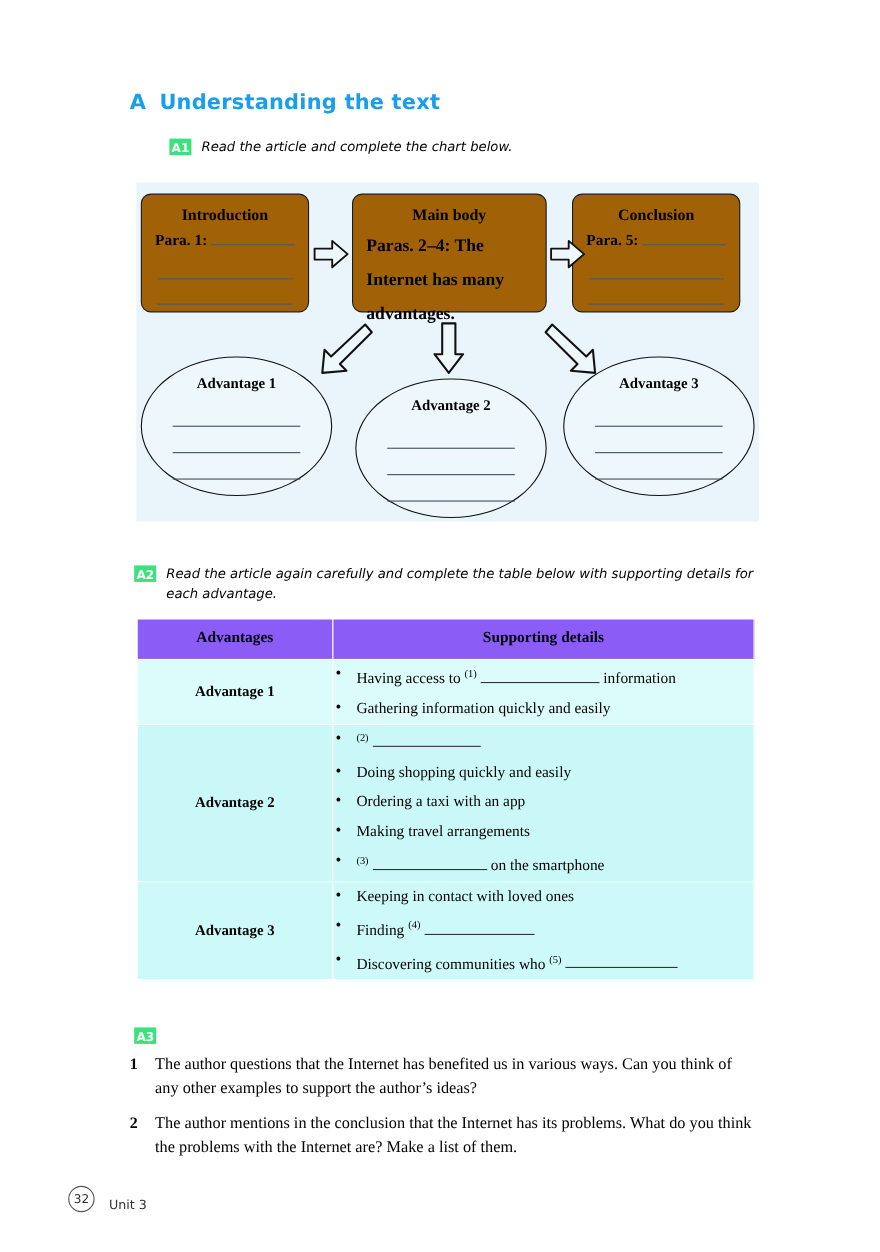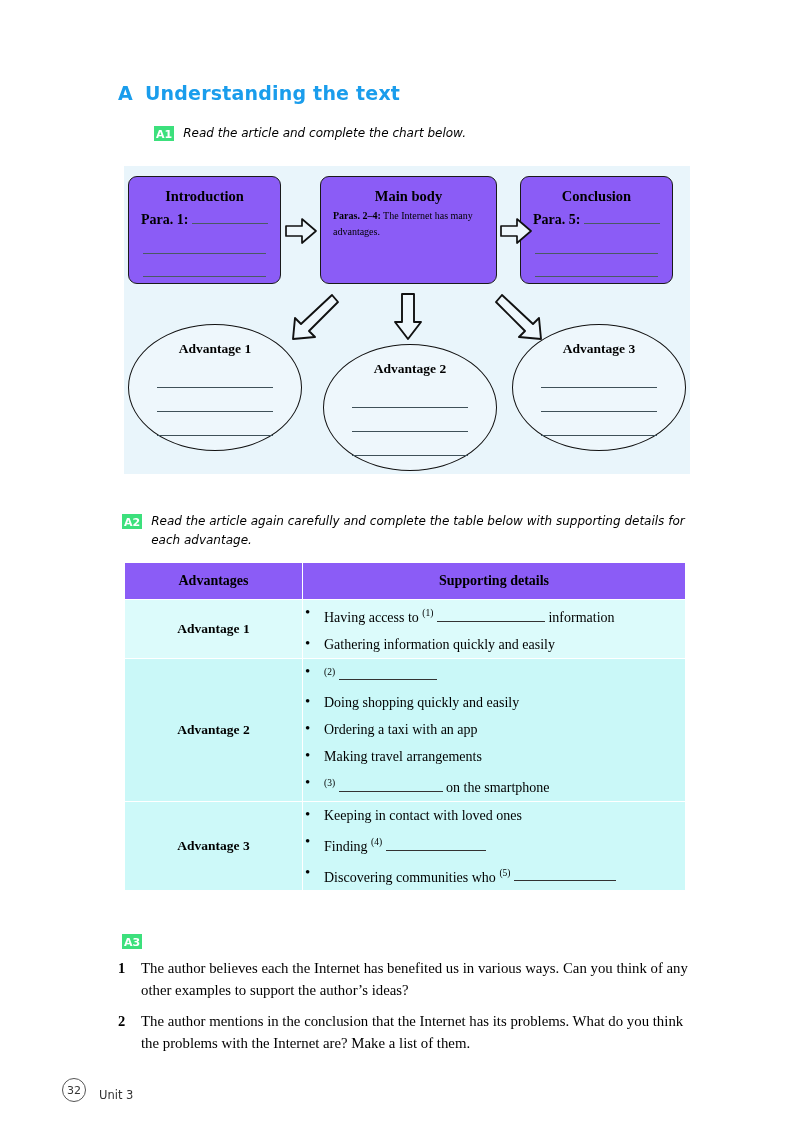--- a/index.html
+++ b/index.html
@@ -68,21 +68,21 @@
     top: 166px;
     width: 566px;
     height: 308px;
     background: #e9f5fb;
   }
   .flow-box {
     position: absolute;
     box-sizing: border-box;
     border: 1.6px solid #1a1a1a;
     border-radius: 9px;
-    background: #8b5cf6;
+    background: #a16207;
     padding: 9px 12px 0 12px;
   }
   .fb-title {
     text-align: center;
     font-weight: bold;
     font-size: 14.5px;
     line-height: 20px;
     margin-bottom: 2px;
   }
   .fb-line {
@@ -248,21 +248,21 @@
     <div class="fb-line">
       <b>Para. 1:</b>
       <span class="blank" style="width:76px;"></span>
     </div>
     <div class="blank-row"></div>
     <div class="blank-row"></div>
   </div>
 
   <div class="flow-box" style="left:196px; top:10px; width:177px; height:108px;">
     <div class="fb-title">Main body</div>
-    <div style="font-size:10px; line-height:16px;">
+    <div style="font-size:16px; line-height:31px;font-weight:bold;">
       <b>Paras. 2–4:</b>
       <span>The Internet has many advantages.</span>
     </div>
   </div>
 
   <div class="flow-box" style="left:396px; top:10px; width:153px; height:108px;">
     <div class="fb-title">Conclusion</div>
     <div class="fb-line">
       <b>Para. 5:</b>
       <span class="blank" style="width:76px;"></span>
@@ -376,21 +376,21 @@
   </tbody>
 </table>
 
 <div class="task-row" style="left:122px; top:932px; width:560px;">
   <span class="badge">A3</span>
 </div>
 
 <div class="q-list">
   <div class="q-item">
     <div class="q-num">1</div>
-    <div class="q-text">The author believes each the Internet has benefited us in various ways. Can you think of any other examples to support the author’s ideas?</div>
+    <div class="q-text">The author questions that the Internet has benefited us in various ways. Can you think of any other examples to support the author’s ideas?</div>
   </div>
   <div class="q-item">
     <div class="q-num">2</div>
     <div class="q-text">The author mentions in the conclusion that the Internet has its problems. What do you think the problems with the Internet are? Make a list of them.</div>
   </div>
 </div>
 
 <div class="footer">
   <div class="pg-circle">32</div>
   <div class="pg-unit">Unit 3</div>

